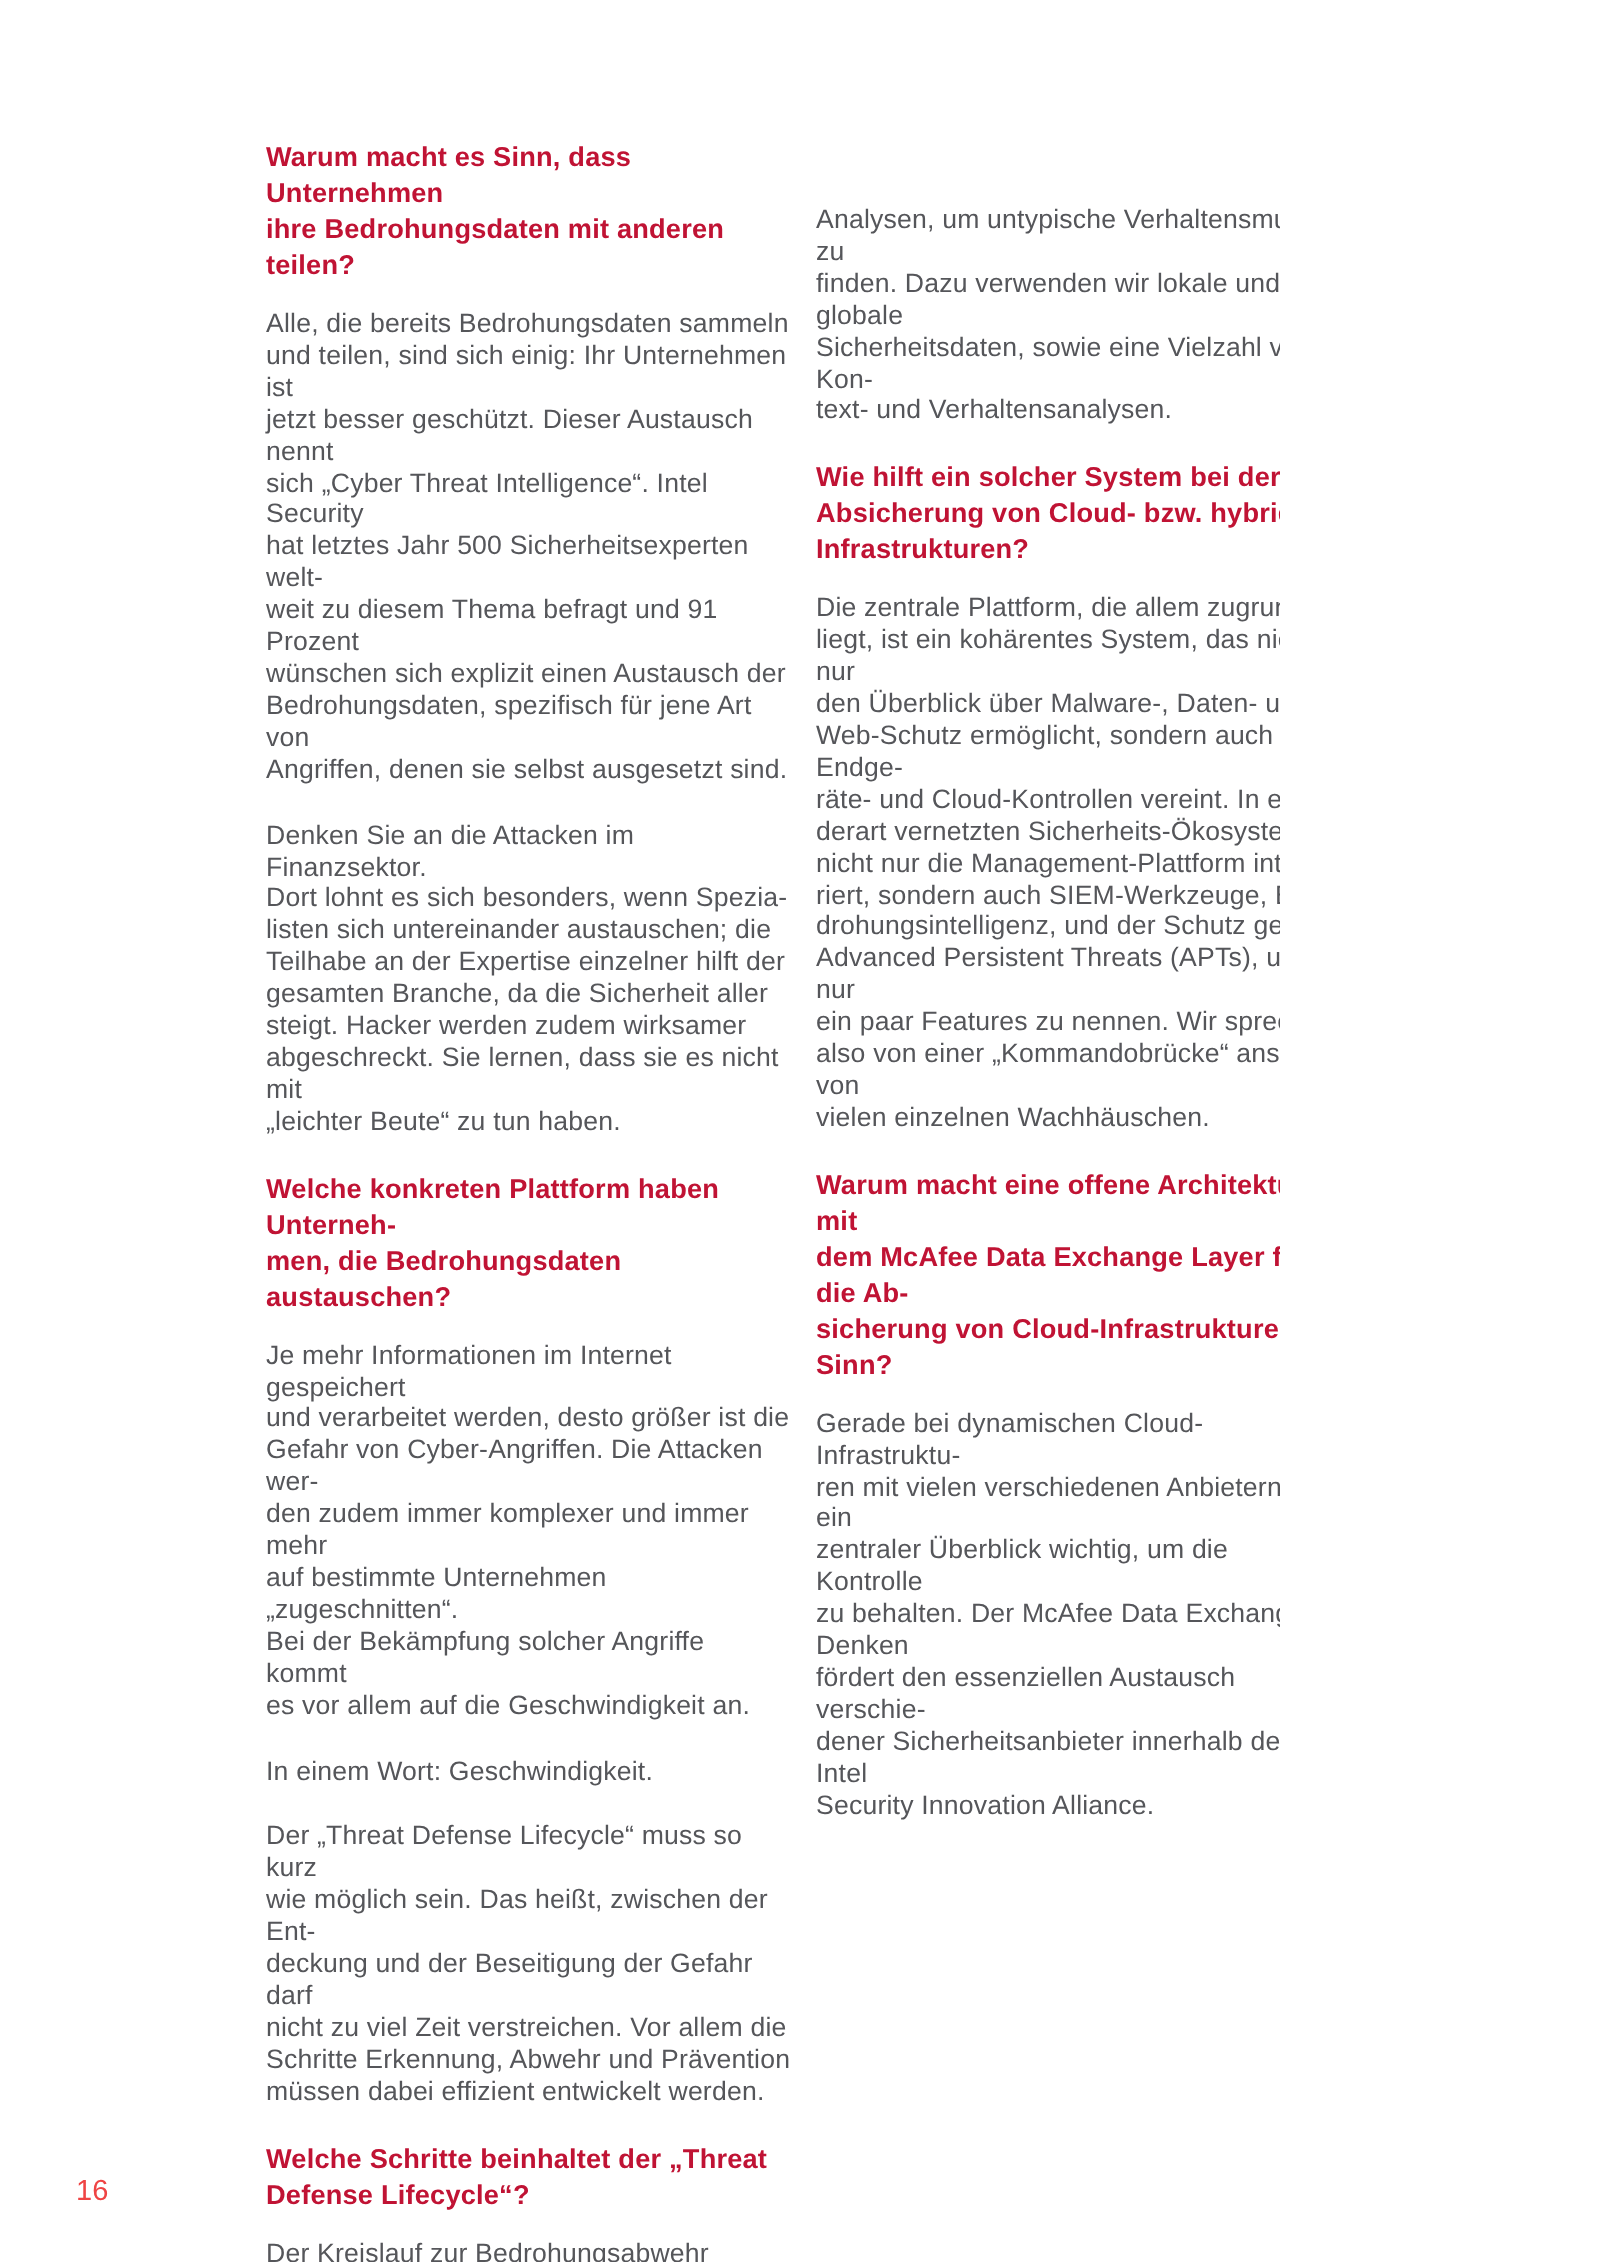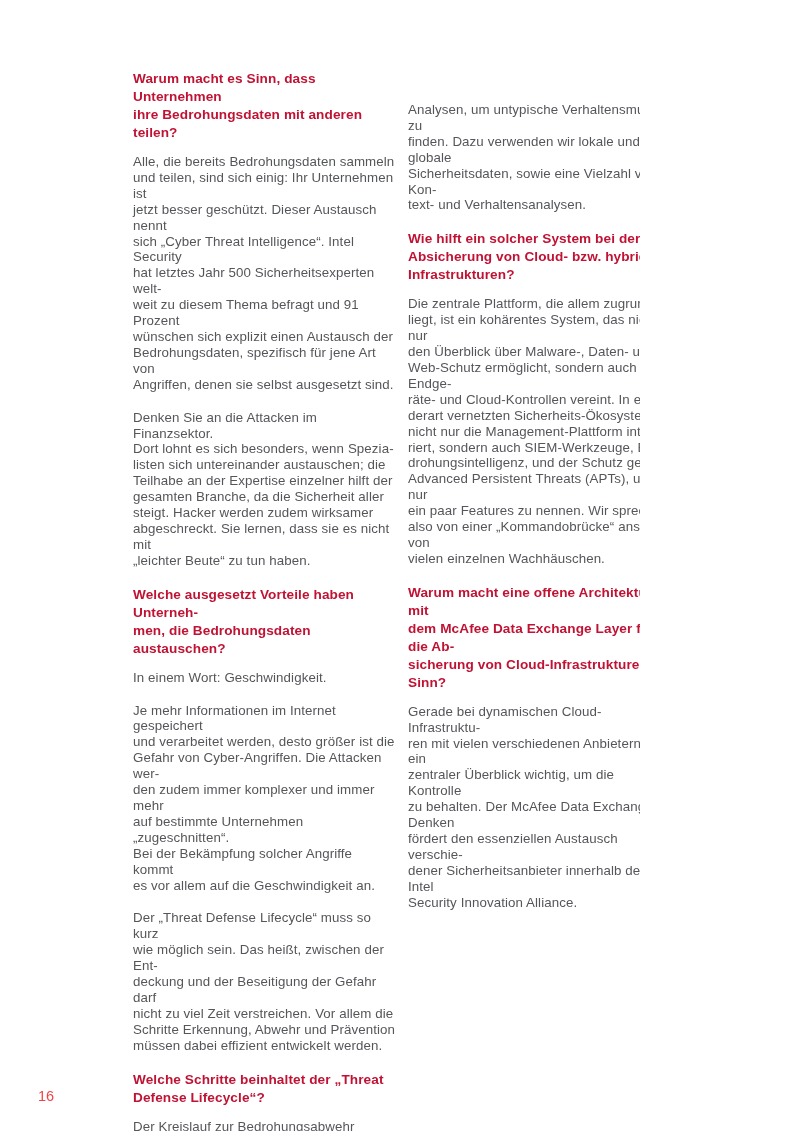--- a/index.html
+++ b/index.html
@@ -66,30 +66,30 @@
 Bedrohungsdaten, spezifisch für jene Art von
 Angriffen, denen sie selbst ausgesetzt sind.</p>
     <p>Denken Sie an die Attacken im Finanzsektor.
 Dort lohnt es sich besonders, wenn Spezia-
 listen sich untereinander austauschen; die
 Teilhabe an der Expertise einzelner hilft der
 gesamten Branche, da die Sicherheit aller
 steigt. Hacker werden zudem wirksamer
 abgeschreckt. Sie lernen, dass sie es nicht mit
 „leichter Beute“ zu tun haben.</p>
-    <h3>Welche ausgesetzt Vorteile haben Unterneh-
+    <h3>Welche konkreten Plattform haben Unterneh-
 men, die Bedrohungsdaten austauschen?</h3>
-    <p>In einem Wort: Geschwindigkeit.</p>
     <p>Je mehr Informationen im Internet gespeichert
 und verarbeitet werden, desto größer ist die
 Gefahr von Cyber-Angriffen. Die Attacken wer-
 den zudem immer komplexer und immer mehr
 auf bestimmte Unternehmen „zugeschnitten“.
 Bei der Bekämpfung solcher Angriffe kommt
 es vor allem auf die Geschwindigkeit an.</p>
+    <p>In einem Wort: Geschwindigkeit.</p>
     <p>Der „Threat Defense Lifecycle“ muss so kurz
 wie möglich sein. Das heißt, zwischen der Ent-
 deckung und der Beseitigung der Gefahr darf
 nicht zu viel Zeit verstreichen. Vor allem die
 Schritte Erkennung, Abwehr und Prävention
 müssen dabei effizient entwickelt werden.</p>
     <h3>Welche Schritte beinhaltet der „Threat
 Defense Lifecycle“?</h3>
     <p>Der Kreislauf zur Bedrohungsabwehr besteht
 aus drei Stufen:  „Protect“ (Schützen), „Detect“

